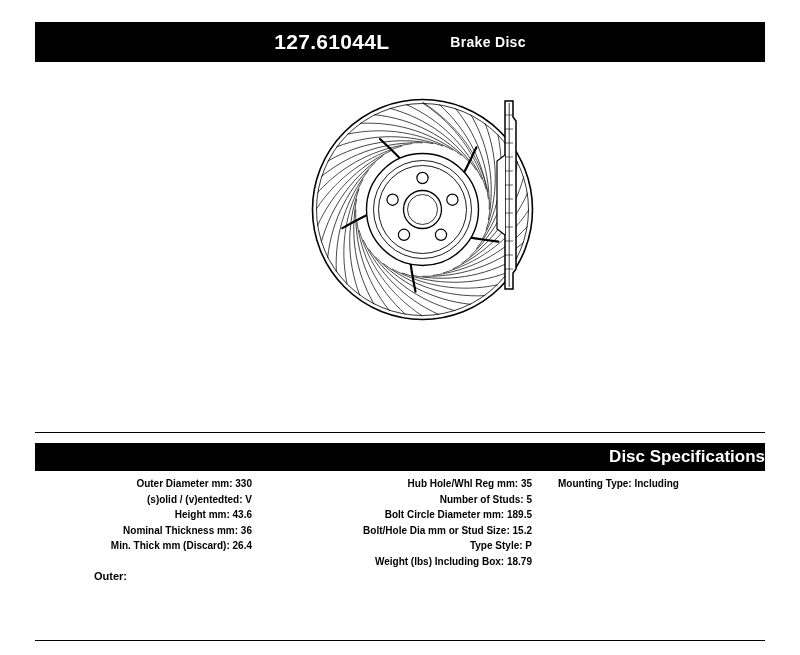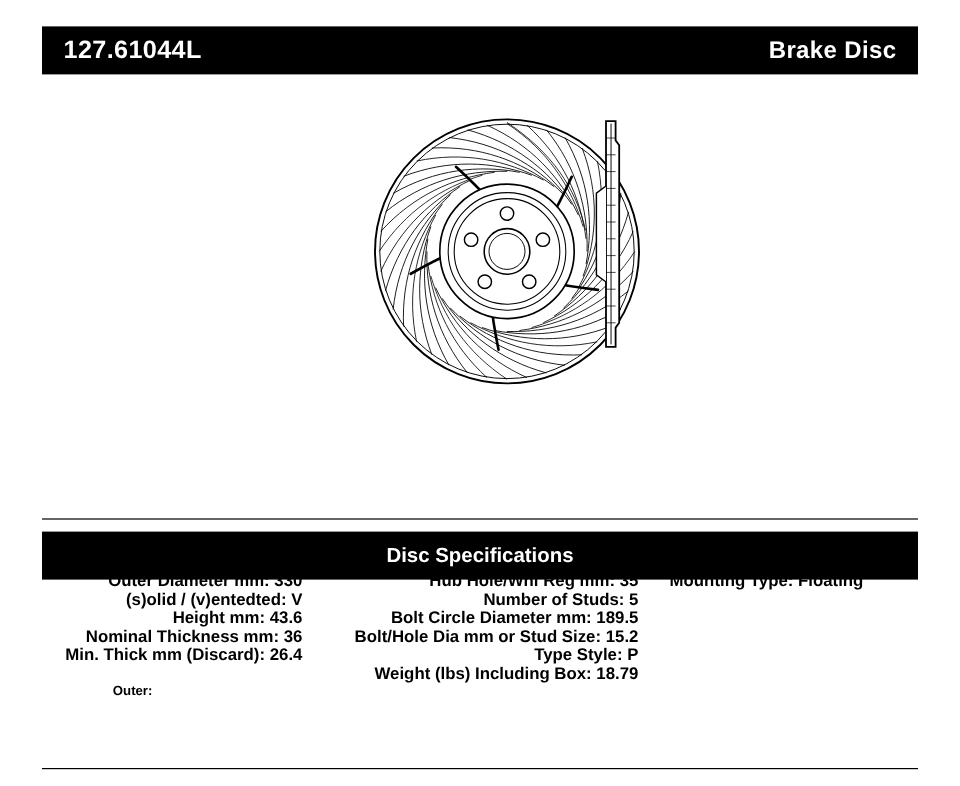--- a/index.html
+++ b/index.html
@@ -19,34 +19,34 @@
   
   .header-bar {
     position: absolute;
     left: 35px;
     top: 22px;
     width: 730px;
     height: 40px;
     background: #000000;
     display: flex;
     align-items: center;
-    justify-content: space-between;
+    justify-content: center;
     box-sizing: border-box;
     padding: 0 18px;
     gap: 40px;
   }
   .part-number {
     color: #ffffff;
     font-size: 21px;
     font-weight: bold;
     letter-spacing: 0.3px;
   }
   .product-type {
     color: #ffffff;
-    font-size: 20px;
+    font-size: 14px;
     font-weight: bold;
     letter-spacing: 0.3px;
     margin-left: 21px;
   }
 
   
   .illustration {
     position: absolute;
     left: 35px;
     top: 75px;
@@ -67,41 +67,41 @@
     width: 70px;
     height: 200px;
   }
 
   
   .specs-bar {
     position: absolute;
     left: 35px;
     top: 443px;
     width: 730px;
-    height: 40px;
+    height: 28px;
     background: #000000;
     display: flex;
     align-items: center;
-    justify-content: center;
+    justify-content: flex-end;
   }
   .specs-bar-title {
     color: #ffffff;
     font-size: 17px;
     font-weight: bold;
   }
 
   
   .specs-body {
     position: absolute;
     left: 35px;
     top: 476px;
     width: 730px;
     height: 110px;
     display: flex;
-    font-size: 14px;
+    font-size: 10px;
     font-weight: bold;
   }
   .spec-col {
     box-sizing: border-box;
   }
   .spec-col.left {
     width: 225px;
     text-align: right;
     padding-right: 8px;
   }
@@ -283,21 +283,21 @@
   <div class="spec-col middle">
     <div class="spec-line">Hub Hole/Whl Reg mm: 35</div>
     <div class="spec-line">Number of Studs: 5</div>
     <div class="spec-line">Bolt Circle Diameter mm: 189.5</div>
     <div class="spec-line">Bolt/Hole Dia mm or Stud Size: 15.2</div>
     <div class="spec-line">Type Style: P</div>
     <div class="spec-line">Weight (lbs) Including Box: 18.79</div>
   </div>
 
   <div class="spec-col right">
-    <div class="spec-line">Mounting Type: Floating</div>
+    <div class="spec-line">Mounting Type: Including</div>
   </div>
 </div>
 
 <div class="note">
   <span>Outer:</span>
   <span></span>
 </div>
 
 <div class="bottom-rule"></div>
 

